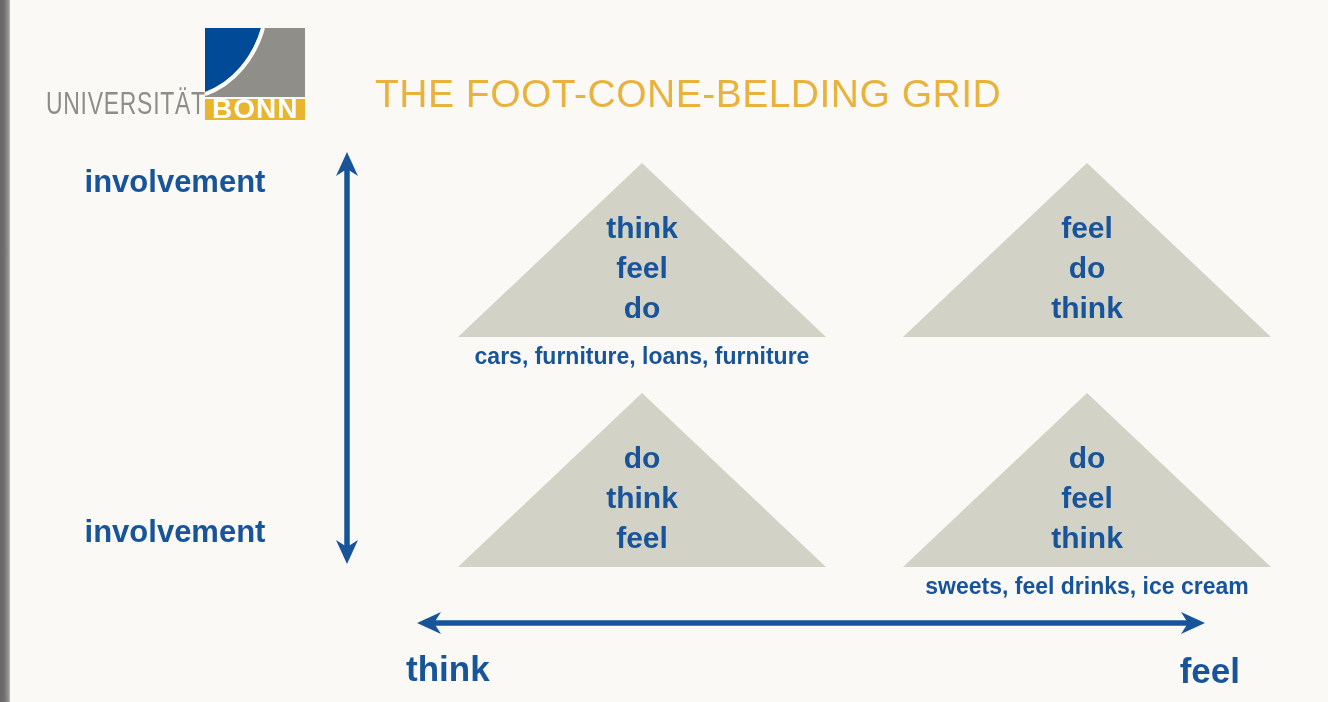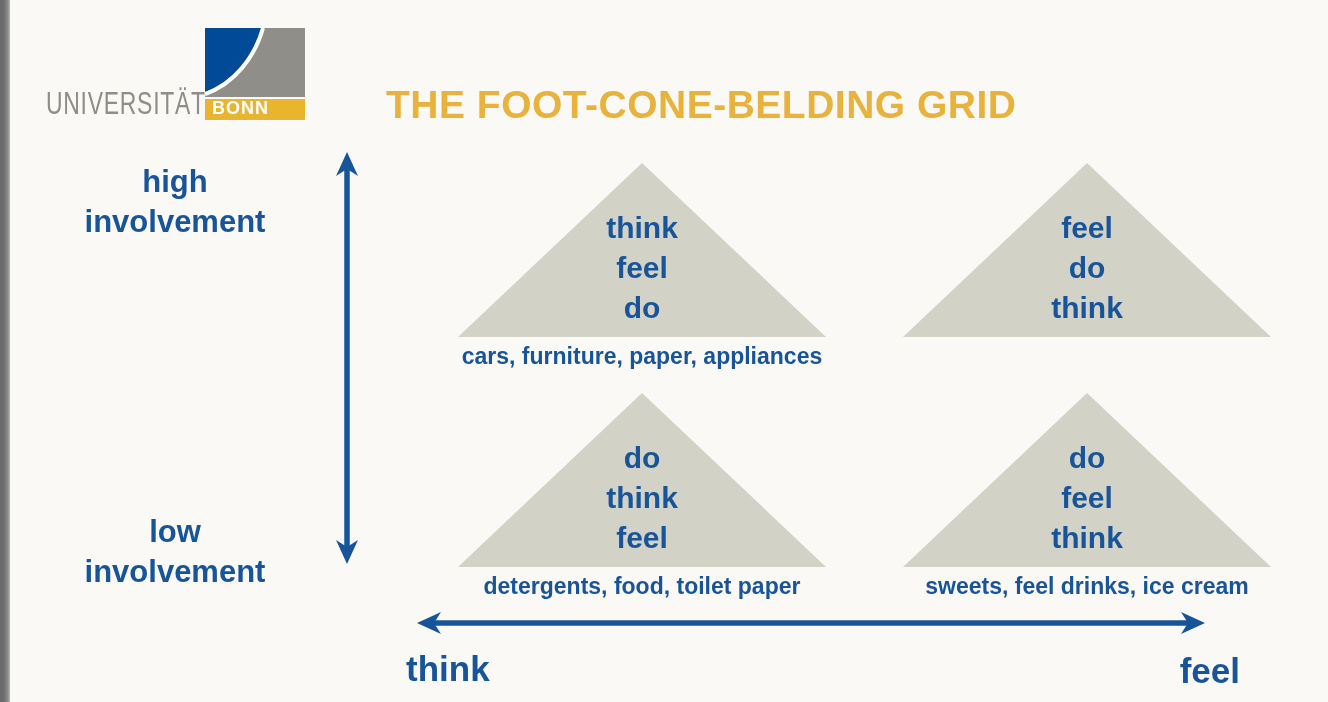--- a/index.html
+++ b/index.html
@@ -19,27 +19,27 @@
     position:absolute;left:46px;top:88px;
     font-size:31px;font-weight:400;color:#8E8D87;
     white-space:nowrap;line-height:1;
     transform:scaleX(0.74);transform-origin:0 0;
     letter-spacing:1px;
   }
   .logo-mark{position:absolute;left:205px;top:28px;width:100px;height:92px;}
   .logo-mark svg{position:absolute;left:0;top:0;}
   .logo-city{
     position:absolute;left:7px;top:69px;width:93px;height:30px;
-    color:#FFFFFF;font-weight:bold;font-size:18px;line-height:23px;
+    color:#FFFFFF;font-weight:bold;font-size:28px;line-height:23px;
     letter-spacing:1px;
   }
   
   .title{
-    position:absolute;left:375px;top:72px;margin:11px;
-    font-size:39px;font-weight:700;color:#E8B23C;
+    position:absolute;left:375px;top:72px;margin:0;
+    font-size:39px;font-weight:400;color:#E8B23C;
     letter-spacing:0.5px;white-space:nowrap;
   }
   
   .v-arrow{position:absolute;left:329px;top:150px;}
   .h-arrow{position:absolute;left:405px;top:606px;}
   
   .inv-label{
     position:absolute;left:40px;width:270px;
     text-align:center;color:#17549A;font-weight:bold;
     font-size:31px;line-height:40px;
@@ -95,55 +95,52 @@
 
   <h1 class="title">THE FOOT-CONE-BELDING GRID</h1>
 
   <svg class="v-arrow" width="36" height="416" viewBox="0 0 36 416">
     <line x1="18" y1="18" x2="18" y2="398" stroke="#17549A" stroke-width="5.5"></line>
     <path d="M18 2 L29 26 L18 19 L7 26 Z" fill="#17549A"></path>
     <path d="M18 414 L29 390 L18 397 L7 390 Z" fill="#17549A"></path>
   </svg>
 
   <div class="inv-label inv-top">
-    <div>high</div>
     <div>involvement</div>
   </div>
   <div class="inv-label inv-bottom">
-    <div>low</div>
     <div>involvement</div>
   </div>
 
   <div class="quad q1">
     <div class="tri"></div>
     <div class="tri-words">
       <div>think</div>
       <div>feel</div>
       <div>do</div>
     </div>
-    <div class="caption">cars, furniture, paper, appliances</div>
+    <div class="caption">cars, furniture, loans, furniture</div>
   </div>
 
   <div class="quad q2">
     <div class="tri"></div>
     <div class="tri-words">
       <div>feel</div>
       <div>do</div>
       <div>think</div>
     </div>
   </div>
 
   <div class="quad q3">
     <div class="tri"></div>
     <div class="tri-words">
       <div>do</div>
       <div>think</div>
       <div>feel</div>
     </div>
-    <div class="caption">detergents, food, toilet paper</div>
   </div>
 
   <div class="quad q4">
     <div class="tri"></div>
     <div class="tri-words">
       <div>do</div>
       <div>feel</div>
       <div>think</div>
     </div>
     <div class="caption">sweets, feel drinks, ice cream</div>

